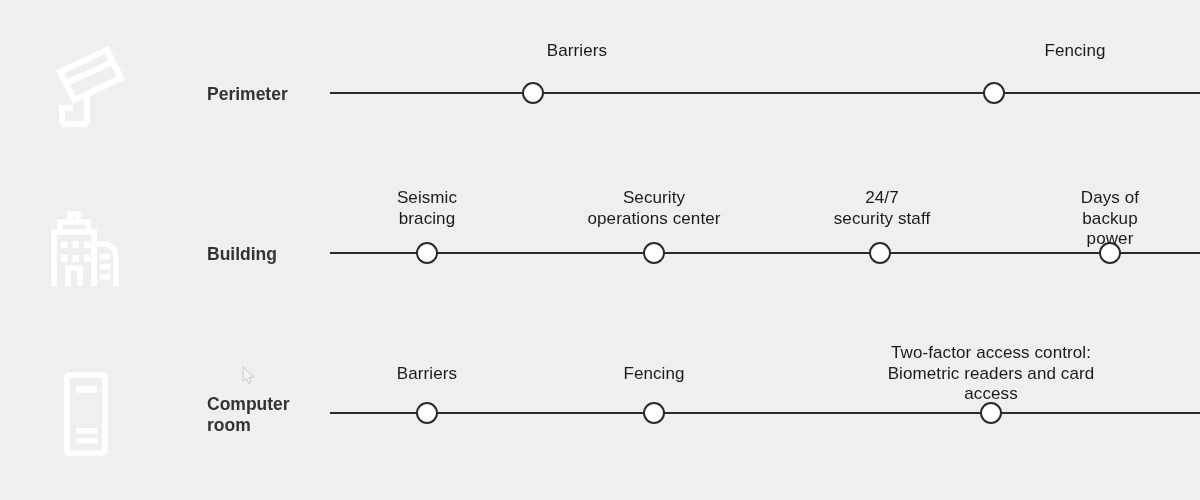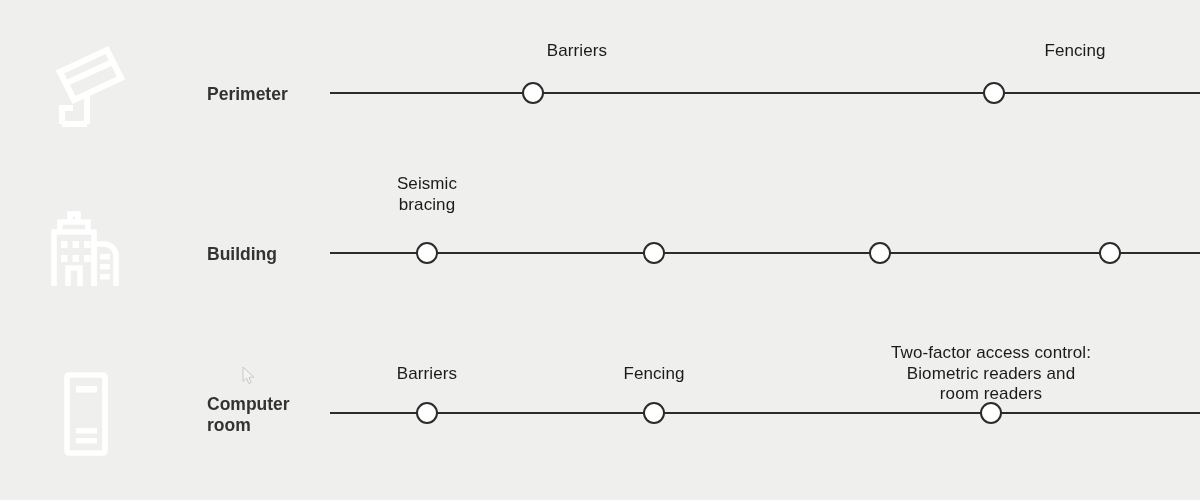--- a/index.html
+++ b/index.html
@@ -97,21 +97,21 @@
     position: absolute;
     transform: translateX(-50%);
     text-align: center;
     font-size: 17px;
     color: #1b1b1b;
     line-height: 1.22;
     white-space: pre-line;
     letter-spacing: .1px;
   }
   .row.r0 .node-label { top: 31px; }
-  .row.r1 .node-label { top: 2px;  }
+  .row.r1 .node-label { top: 16px;  }
   .row.r2 .node-label { top: 2px;  }
   .row.r0 .node-label.one-line { top: 31px; margin-left: 44px; }
 
   
   #cursor {
     position: absolute;
     left: 242px;
     top: 366px;
     width: 14px;
     height: 20px;
@@ -193,40 +193,46 @@
 
   <div class="row r1">
     <div class="row-label">Building</div>
     <div class="axis"></div>
 
     <div class="node" style="left:427px"></div>
     <div class="node-label" style="left:427px">Seismic
 bracing</div>
 
     <div class="node" style="left:654px"></div>
+    <div class="node-label" style="left:654px">Security
+operations center</div>
 
     <div class="node" style="left:880px"></div>
+    <div class="node-label" style="left:882px">24/7
+security staff</div>
 
     <div class="node" style="left:1110px"></div>
+    <div class="node-label" style="left:1110px">Days of backup
+power</div>
   </div>
 
   <div class="row r2">
     <div class="row-label">Computer
 room</div>
     <div class="axis"></div>
 
     <div class="node" style="left:427px"></div>
     <div class="node-label" style="left:427px;top:32px">Barriers</div>
 
     <div class="node" style="left:654px"></div>
     <div class="node-label" style="left:654px;top:32px">Fencing</div>
 
     <div class="node" style="left:991px"></div>
     <div class="node-label" style="left:991px;top:11px">Two-factor access control:
-Biometric readers and room readers</div>
+Biometric readers and card access</div>
   </div>
 
   <span id="cursor">
     <svg width="14" height="20" viewBox="0 0 14 20" aria-hidden="true">
       <path d="M1 1 L1 15.5 L4.6 12.2 L6.9 17.6 L9.2 16.6 L7 11.4 L11.8 11.1 Z" fill="#f3f3f1" stroke="#c9c9c7" stroke-width="1"></path>
     </svg>
   </span>
 
 </div>
 

